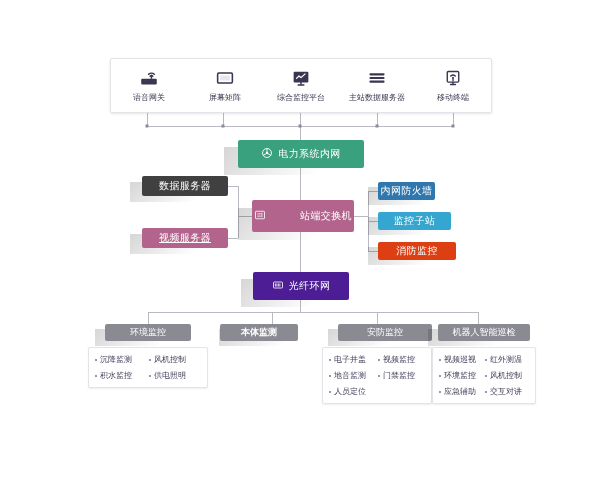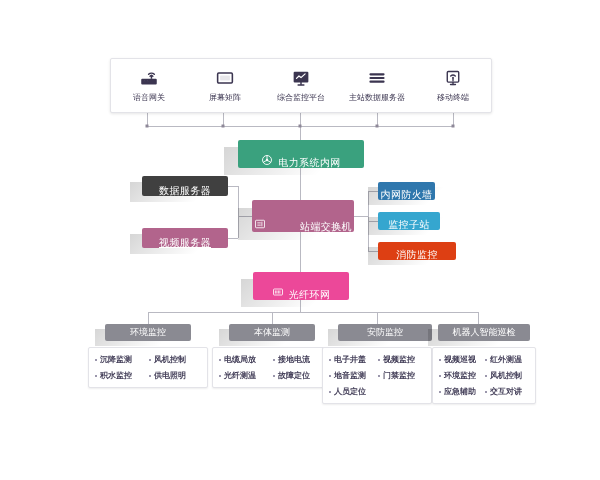--- a/index.html
+++ b/index.html
@@ -10,21 +10,21 @@
     overflow:hidden;
     position:relative;
   }
   #canvas{position:absolute;left:0;top:0;width:600px;height:480px;}
   svg#wires{position:absolute;left:0;top:0;width:600px;height:480px;pointer-events:none;}
 
   
   .node{
     position:absolute;
     box-sizing:border-box;
-    display:flex;align-items:flex-end;justify-content:center;
+    display:flex;align-items:center;justify-content:center;
     gap:5px;
     color:#ffffff;
     font-size:10px;
     letter-spacing:.4px;
     white-space:nowrap;
     z-index:3;
   }
   .node .ttl{font-size:10px;line-height:1;}
   
   .shade{
@@ -54,26 +54,26 @@
   #n-switch{left:252px;top:200px;width:102px;height:32px;background:#b2648c;border-radius:2px;gap:34px;}
   #n-switch-sh{left:238px;top:208px;width:116px;height:32px;}
 
   #n-data{left:142px;top:176px;width:86px;height:20px;background:#404040;border-radius:2px;}
   #n-data-sh{left:130px;top:182px;width:98px;height:20px;}
   #n-video{left:142px;top:228px;width:86px;height:20px;background:#b2648c;border-radius:2px;text-decoration:underline;}
   #n-video-sh{left:130px;top:234px;width:98px;height:20px;}
 
   #n-fw{left:378px;top:182px;width:57px;height:18px;background:#2f77ad;border-radius:2px;}
   #n-fw-sh{left:368px;top:187px;width:88px;height:18px;}
-  #n-sub{left:378px;top:212px;width:62px;height:18px;background:#35a6cf;border-radius:2px;}
+  #n-sub{left:378px;top:212px;width:73px;height:18px;background:#35a6cf;border-radius:2px;}
   #n-sub-sh{left:368px;top:217px;width:88px;height:18px;}
   #n-fire{left:378px;top:242px;width:78px;height:18px;background:#dd3f13;border-radius:2px;}
   #n-fire-sh{left:368px;top:247px;width:88px;height:18px;}
 
-  #n-fiber{left:253px;top:272px;width:96px;height:28px;background:#ec4899;border-radius:2px;}
+  #n-fiber{left:253px;top:272px;width:96px;height:28px;background:#4c1d95;border-radius:2px;}
   #n-fiber-sh{left:241px;top:279px;width:108px;height:28px;}
 
   
   .grp{position:absolute;z-index:3;}
   .grp-head{
     height:17px;background:#8a8a92;border-radius:2px;color:#fff;
     font-size:9px;display:flex;align-items:center;justify-content:center;
     white-space:nowrap;position:relative;z-index:3;
   }
   .grp-head-sh{position:absolute;height:17px;z-index:1;
@@ -81,30 +81,30 @@
   .grp-body{
     margin-top:6px;background:#ffffff;border:1px solid #e3e3e8;border-radius:2px;
     box-shadow:0 1px 2px rgba(0,0,0,.07);
     padding:6px 4px 6px 6px;
     display:flex;flex-wrap:wrap;
     column-gap:0;row-gap:5px;
   }
   .leaf{
     width:50%;box-sizing:border-box;
     font-size:8px;color:#45405a;white-space:nowrap;
-    display:flex;align-items:center;gap:3px;font-weight:bold;
+    display:flex;align-items:center;gap:3px;
   }
   .leaf .bullet{width:2px;height:2px;background:#7a7490;border-radius:50%;flex:none;}
 
   #g0{left:88px;top:324px;width:120px;}
   #g1{left:212px;top:324px;width:120px;}
   #g2{left:322px;top:324px;width:110px;}
   #g3{left:432px;top:324px;width:104px;}
   #g0 .grp-head{width:86px;margin-left:17px;}
-  #g1 .grp-head{width:86px;margin-left:17px;}
+  #g1 .grp-head{width:78px;margin-left:8px;font-weight:bold;}
   #g2 .grp-head{width:94px;margin-left:16px;}
   #g3 .grp-head{width:92px;margin-left:6px;}
   #g0 .grp-head-sh{left:7px;top:5px;width:96px;}
   #g1 .grp-head-sh{left:7px;top:5px;width:96px;}
   #g2 .grp-head-sh{left:6px;top:5px;width:88px;}
   #g3 .grp-head-sh{left:-4px;top:5px;width:102px;}
 </style>
 </head>
 <body>
 
@@ -298,38 +298,20 @@
       <div class="leaf">
           <span class="bullet"></span>
           <span>供电照明</span>
         </div>
     </div>
   </div>
 
   <div class="grp" id="g1">
     <div class="grp-head-sh"></div>
     <div class="grp-head">本体监测</div>
-    <div class="grp-body">
-      <div class="leaf">
-          <span class="bullet"></span>
-          <span>电缆局放</span>
-        </div>
-      <div class="leaf">
-          <span class="bullet"></span>
-          <span>接地电流</span>
-        </div>
-      <div class="leaf">
-          <span class="bullet"></span>
-          <span>光纤测温</span>
-        </div>
-      <div class="leaf">
-          <span class="bullet"></span>
-          <span>故障定位</span>
-        </div>
-    </div>
   </div>
 
   <div class="grp" id="g2">
     <div class="grp-head-sh"></div>
     <div class="grp-head">安防监控</div>
     <div class="grp-body">
       <div class="leaf">
           <span class="bullet"></span>
           <span>电子井盖</span>
         </div>

